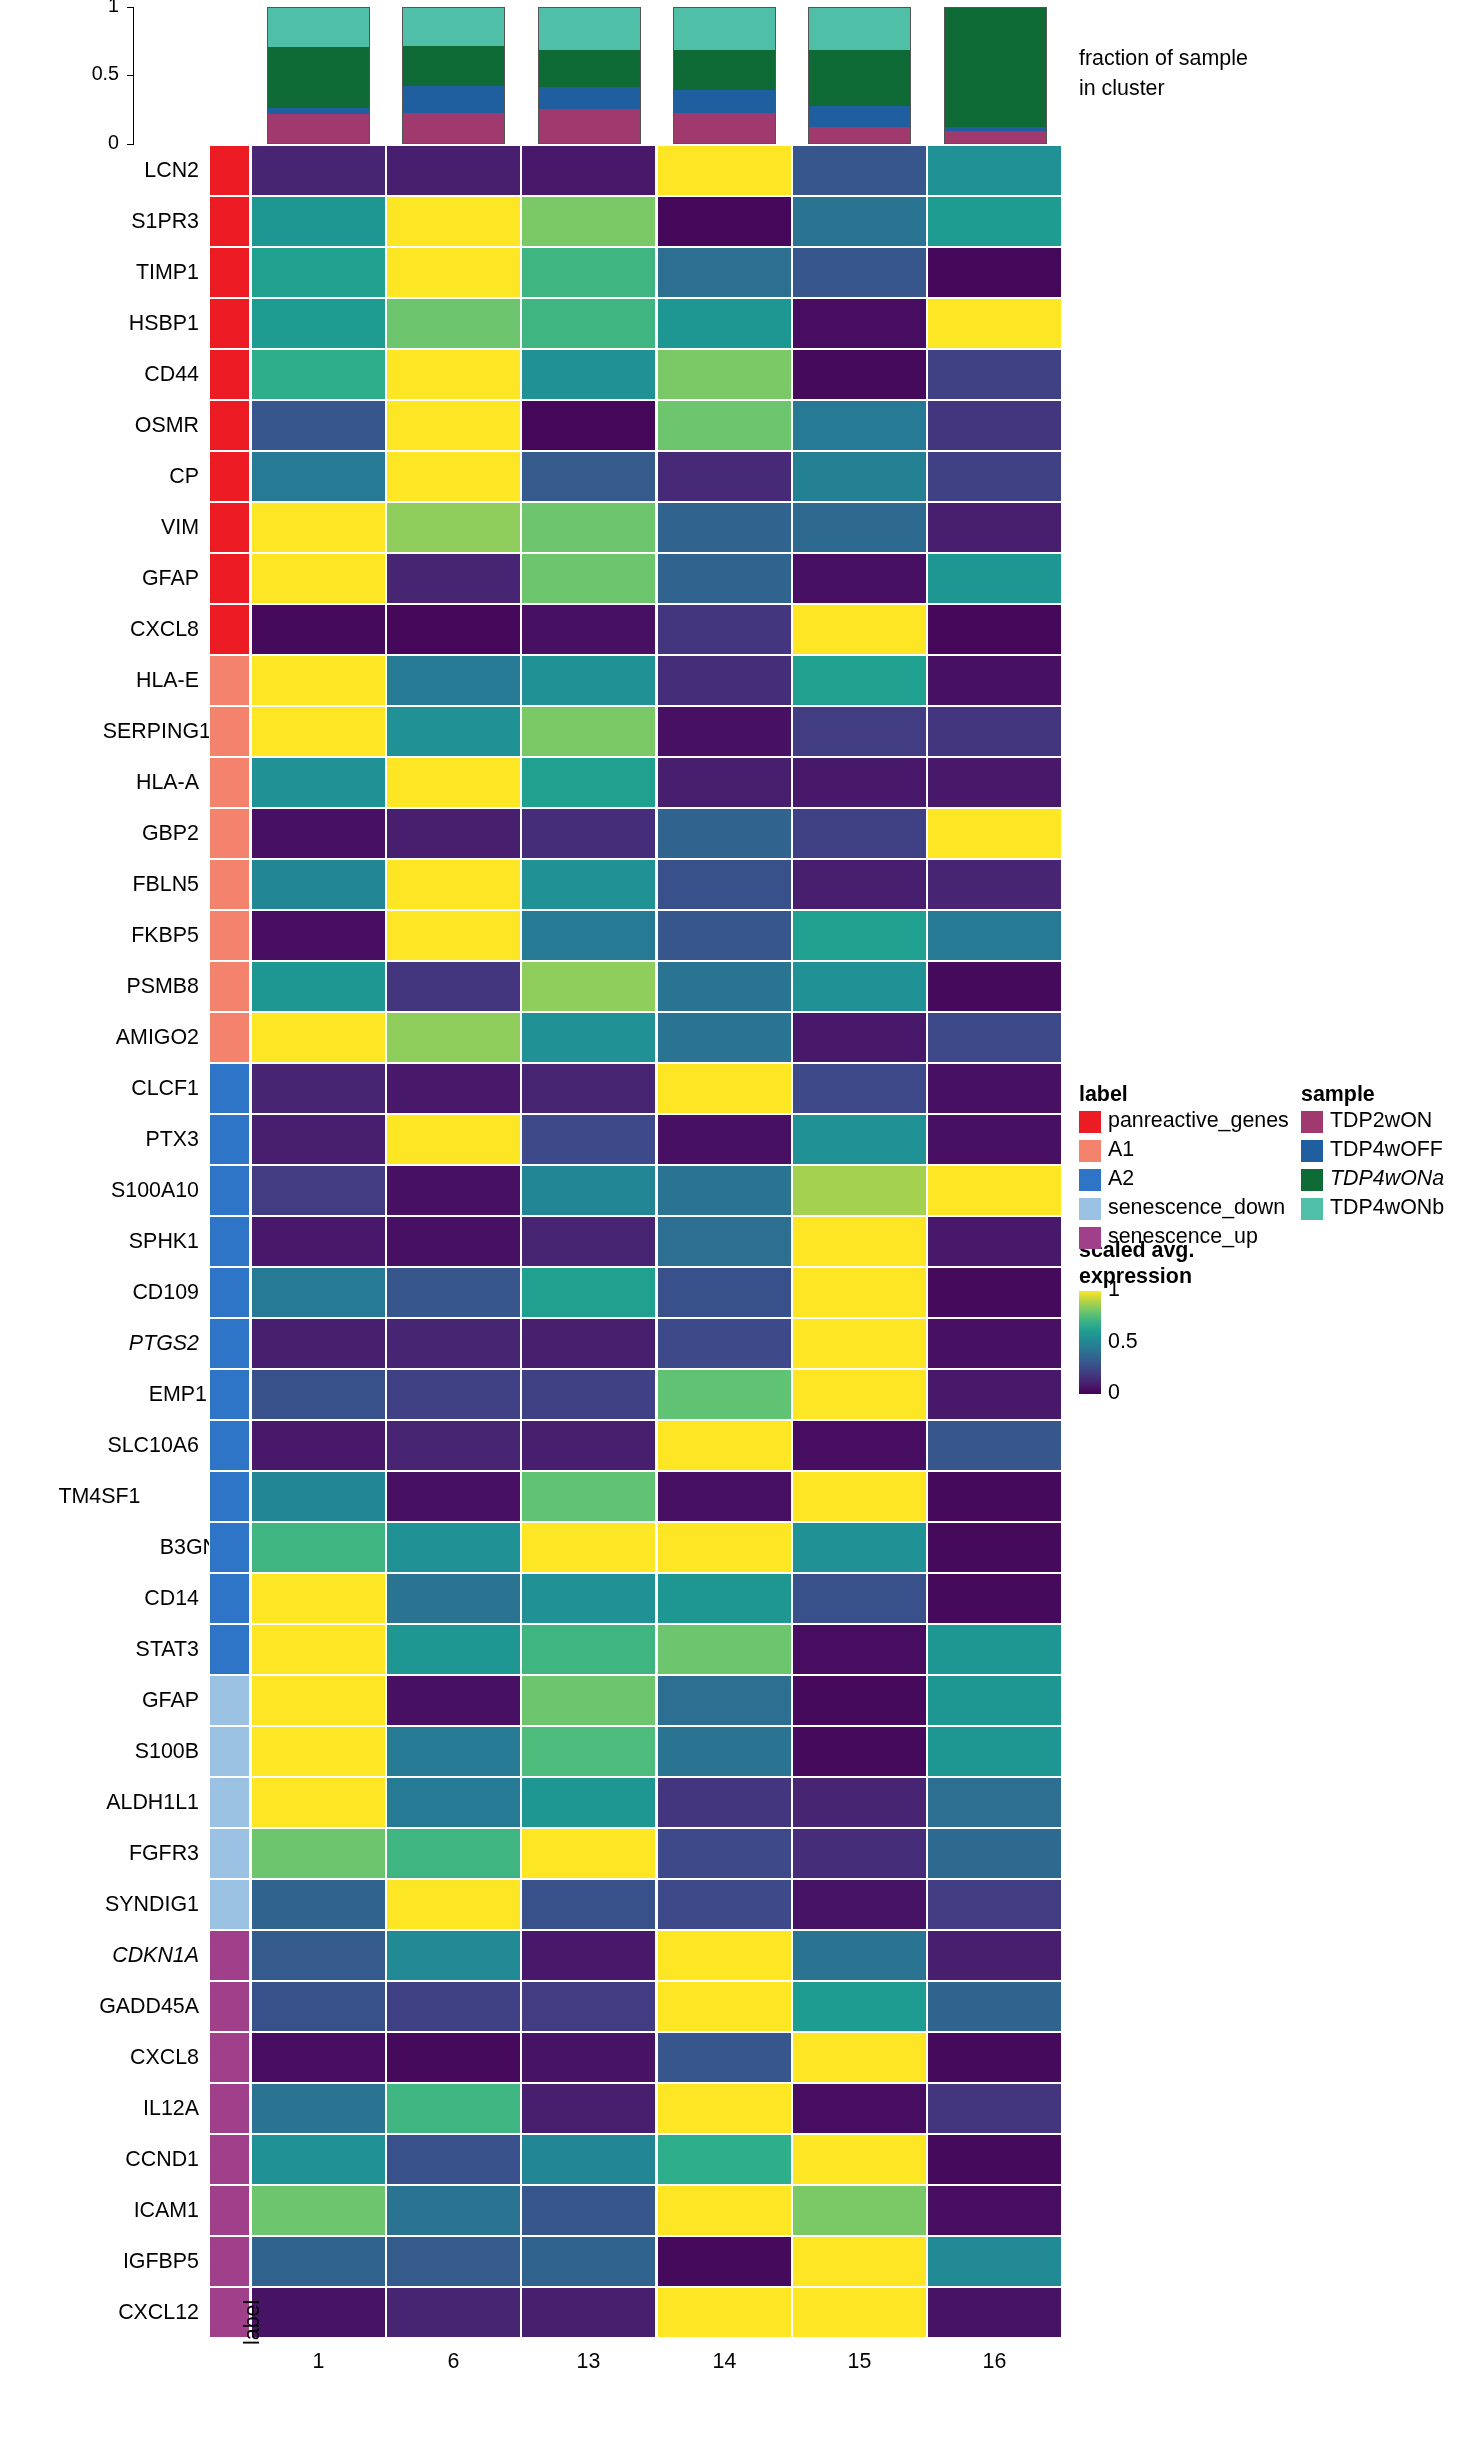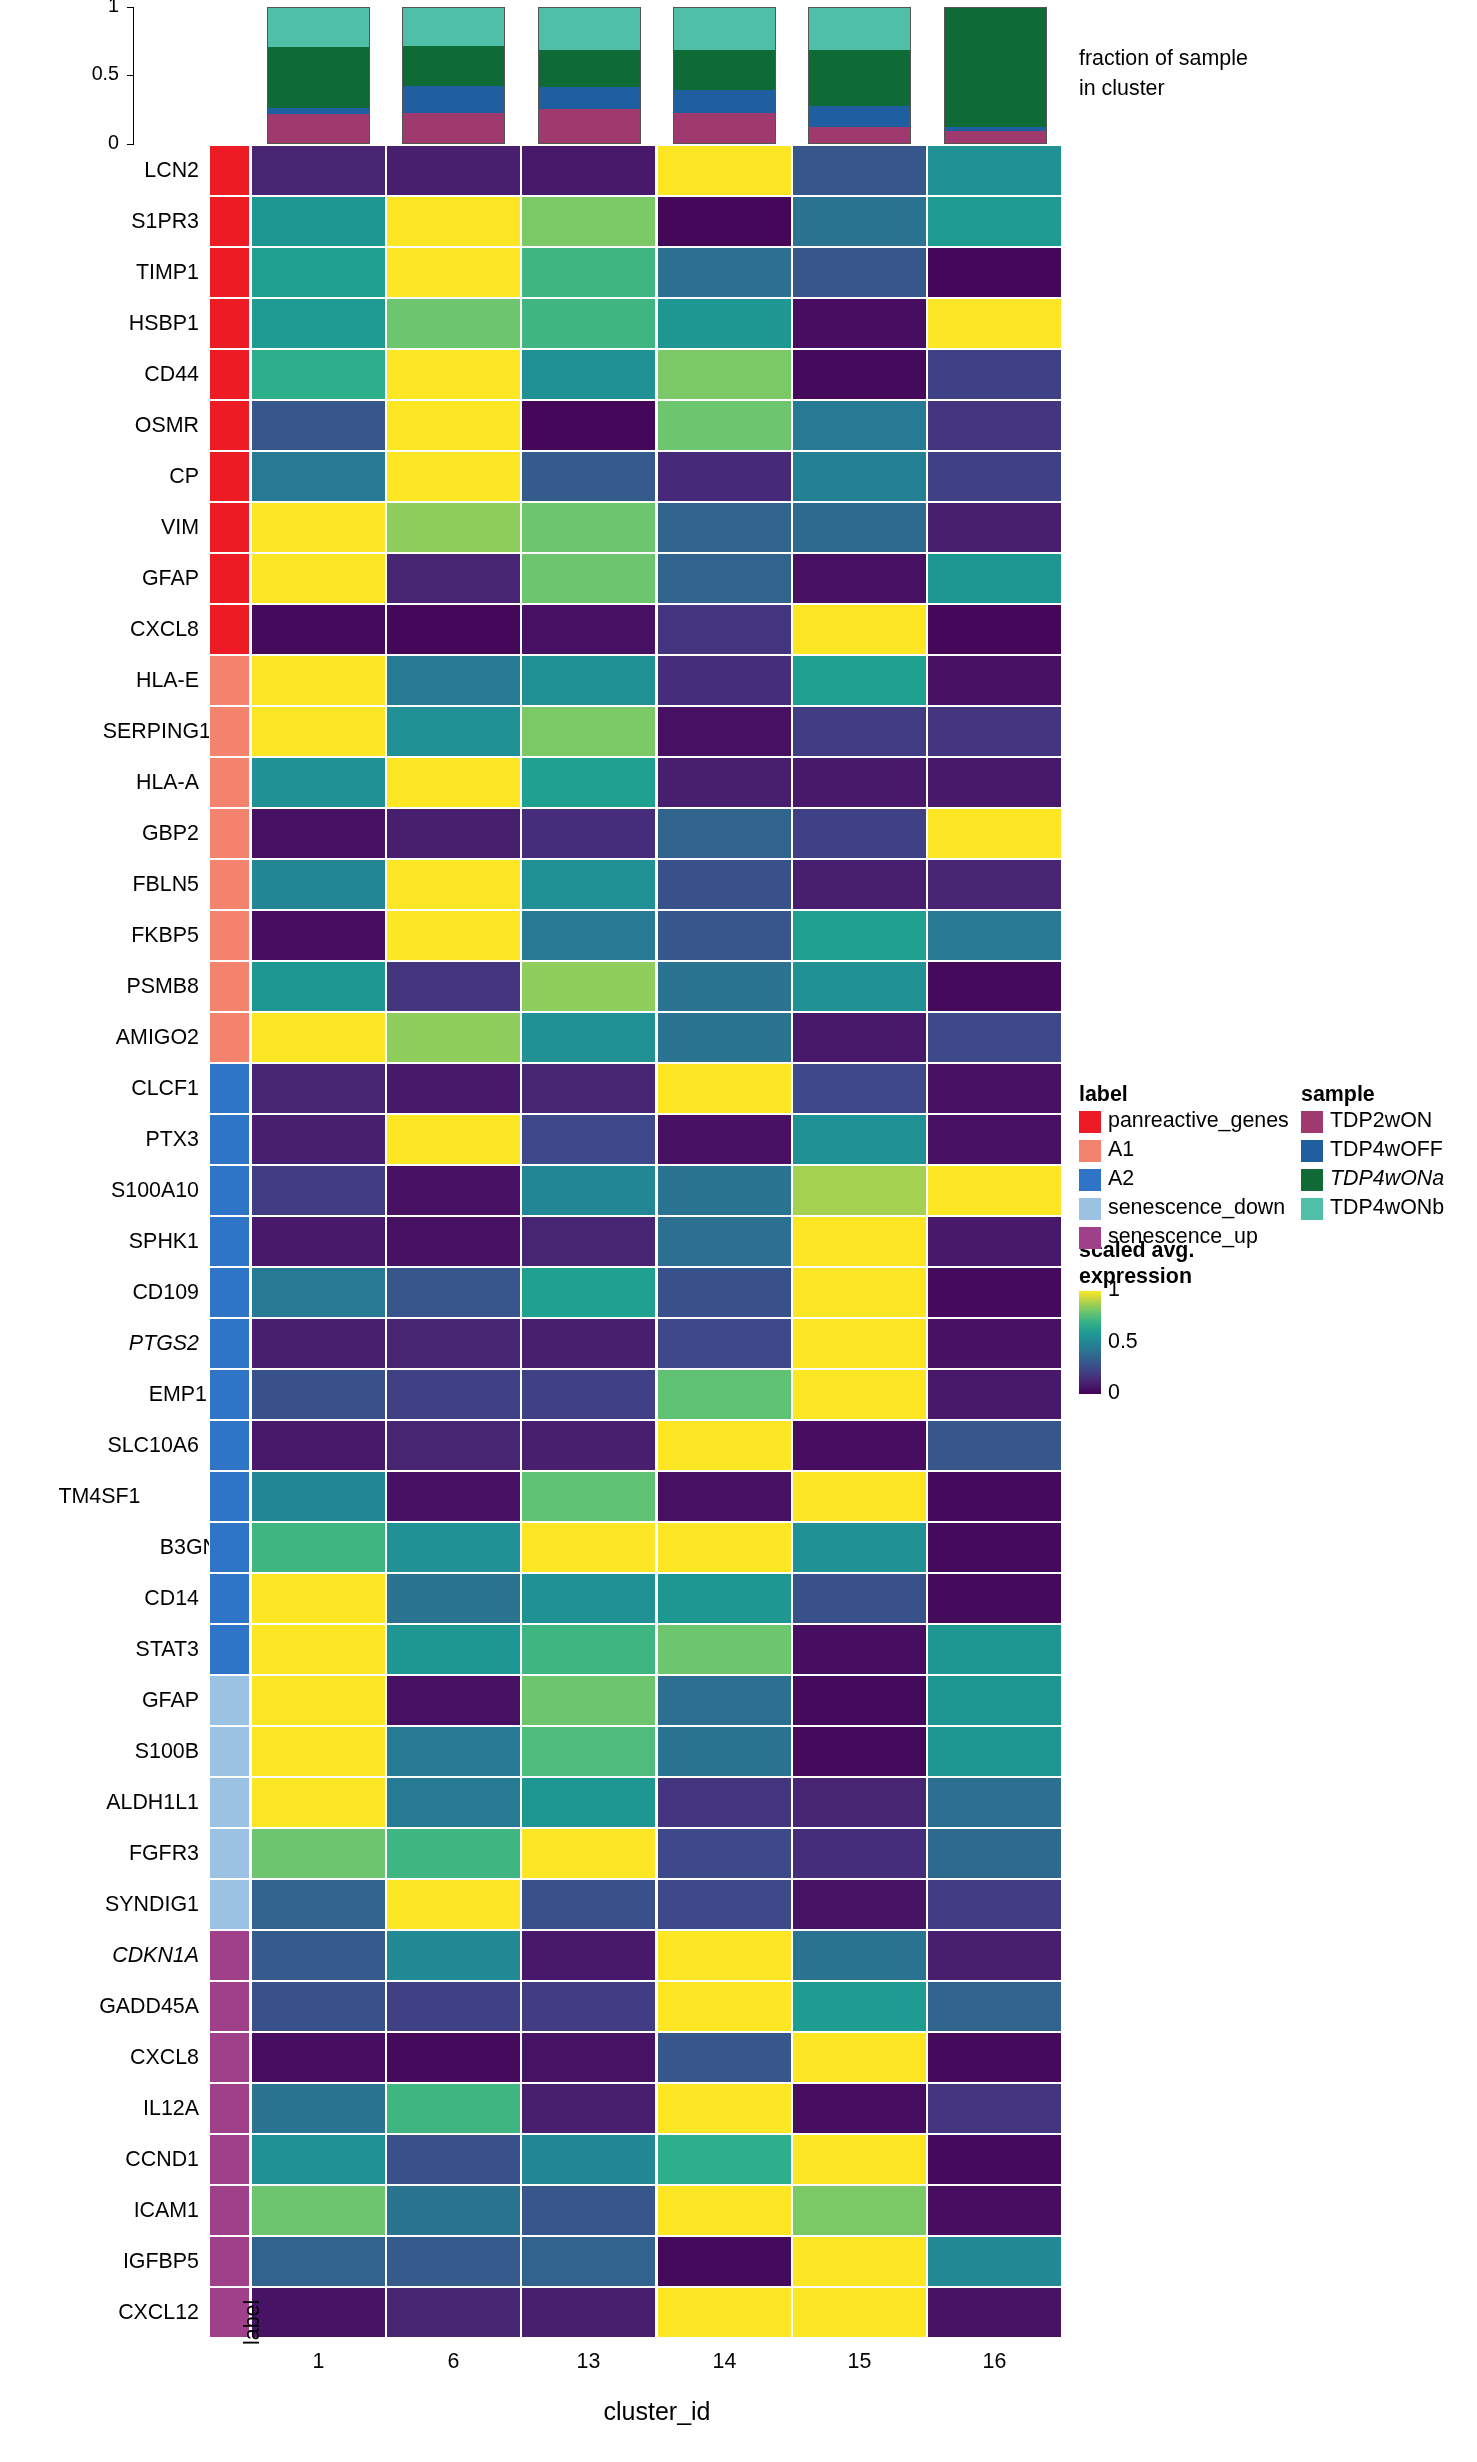--- a/index.html
+++ b/index.html
@@ -432,21 +432,20 @@
       <div class="cell" style="left: 792px; top: 2287px; width: 135px; height: 51px; background: rgb(253, 231, 37);"></div>
       <div class="cell" style="left: 927px; top: 2287px; width: 135px; height: 51px; background: rgb(71, 19, 101);"></div>
       <div class="collabel" style="left: 251px; width: 135px; top: 2349px;">1</div>
       <div class="collabel" style="left: 386px; width: 135px; top: 2349px;">6</div>
       <div class="collabel" style="left: 521px; width: 135px; top: 2349px;">13</div>
       <div class="collabel" style="left: 657px; width: 135px; top: 2349px;">14</div>
       <div class="collabel" style="left: 792px; width: 135px; top: 2349px;">15</div>
       <div class="collabel" style="left: 927px; width: 135px; top: 2349px;">16</div>
     </div>
 
-  <div class="axis-title" id="xtitle" style="left: 251px; width: 812px; top: 2397px;">cluster_id</div>
 
   <div class="label-vert" id="labelvert" style="left: 240px; top: 2345px;">label</div>
 
   <div class="legend-title" id="leg-label-title" style="left: 1079px; top: 1082px;">label</div>
   <div class="legend-title" id="leg-sample-title" style="left: 1301px; top: 1082px;">sample</div>
   <div class="legend-title" id="leg-expr-title1" style="left: 1079px; top: 1238px;">scaled avg.</div>
   <div class="legend-title" id="leg-expr-title2" style="left: 1079px; top: 1264px;">expression</div>
 
 <div class="legend-key" style="left: 1079px; top: 1111px; background: rgb(237, 28, 36);"></div>
     <div class="legend-text" style="left: 1108px; top: 1108px;">panreactive_genes</div>

